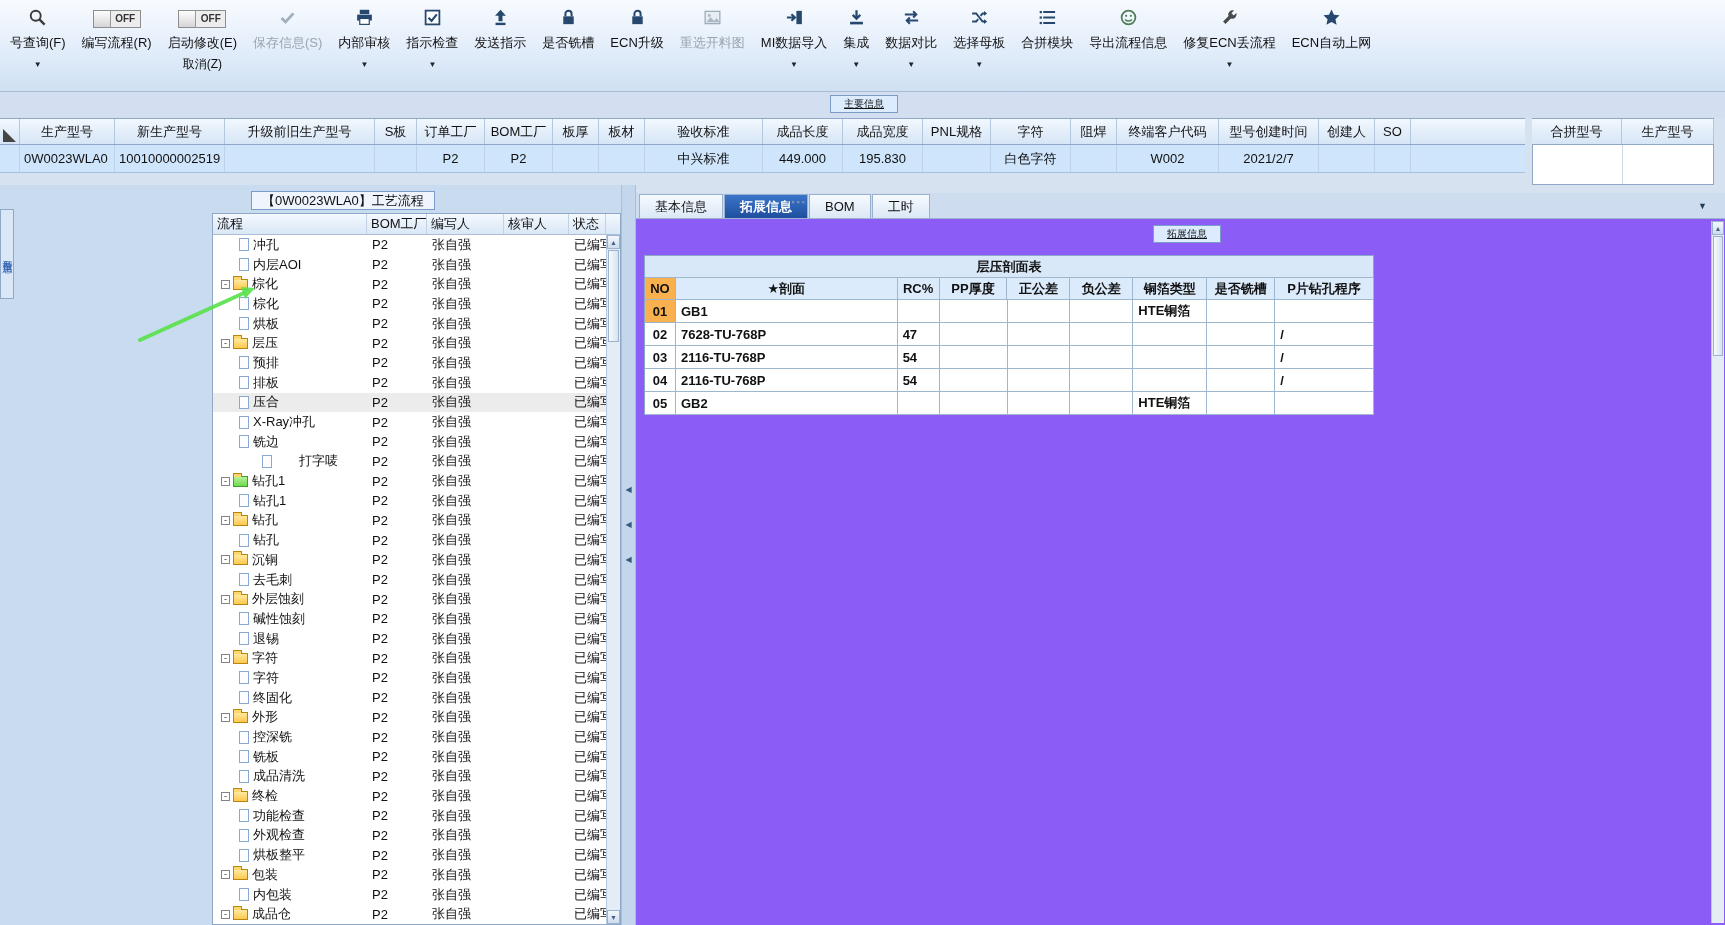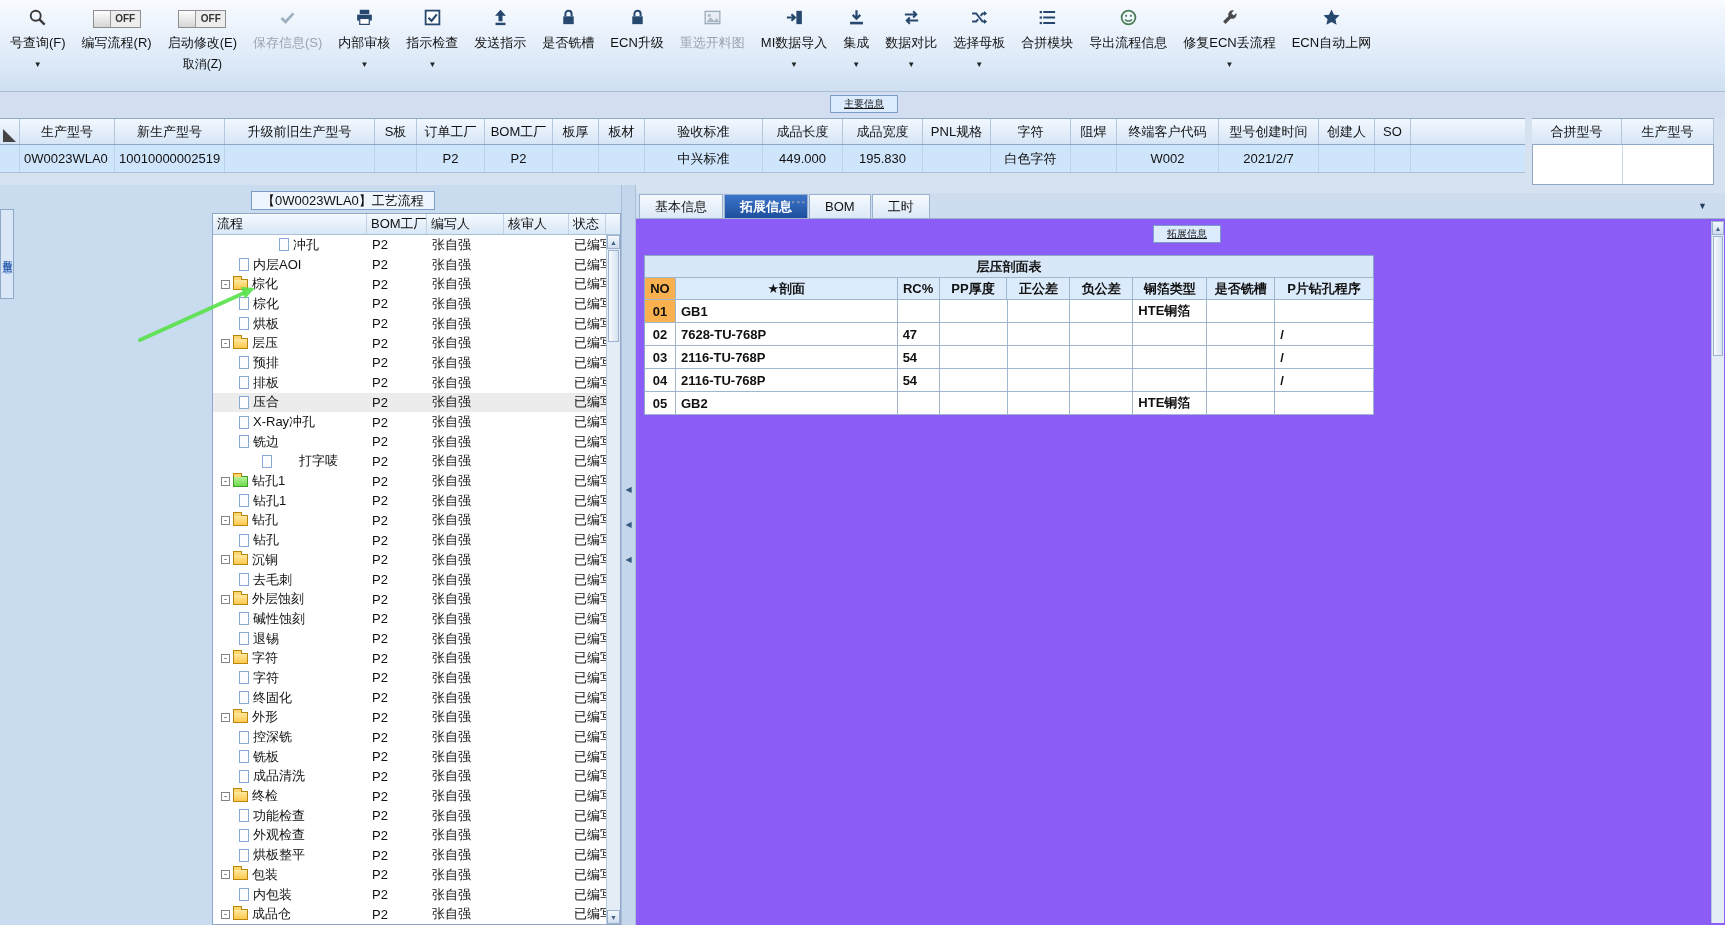--- a/index.html
+++ b/index.html
@@ -385,21 +385,21 @@
   <div id="tree-panel">
     <div id="tree-header">
         <div class="th-c" style="width: 154px;">流程</div>
         <div class="th-c" style="width: 60px;">BOM工厂</div>
         <div class="th-c" style="width: 77px;">编写人</div>
         <div class="th-c" style="width: 65px;">核审人</div>
         <div class="th-c" style="width: 37px;">状态</div>
       </div>
     <div id="tree-rows">
         <div class="tr-row">
-          <div class="tr-c" style="width: 154px; padding-left: 40px;">
+          <div class="tr-c" style="width: 154px;">
             <span style="display:inline-block;width:26px;flex:none;"></span>
             <span class="file"></span>
             <span>冲孔</span>
           </div>
           <div class="tr-c" style="width: 60px; padding-left: 5px;">P2</div>
           <div class="tr-c" style="width: 77px; padding-left: 5px;">张自强</div>
           <div class="tr-c" style="width: 65px; padding-left: 5px;"></div>
           <div class="tr-c" style="width: 37px; padding-left: 5px;">已编写</div>
         </div>
         <div class="tr-row">

